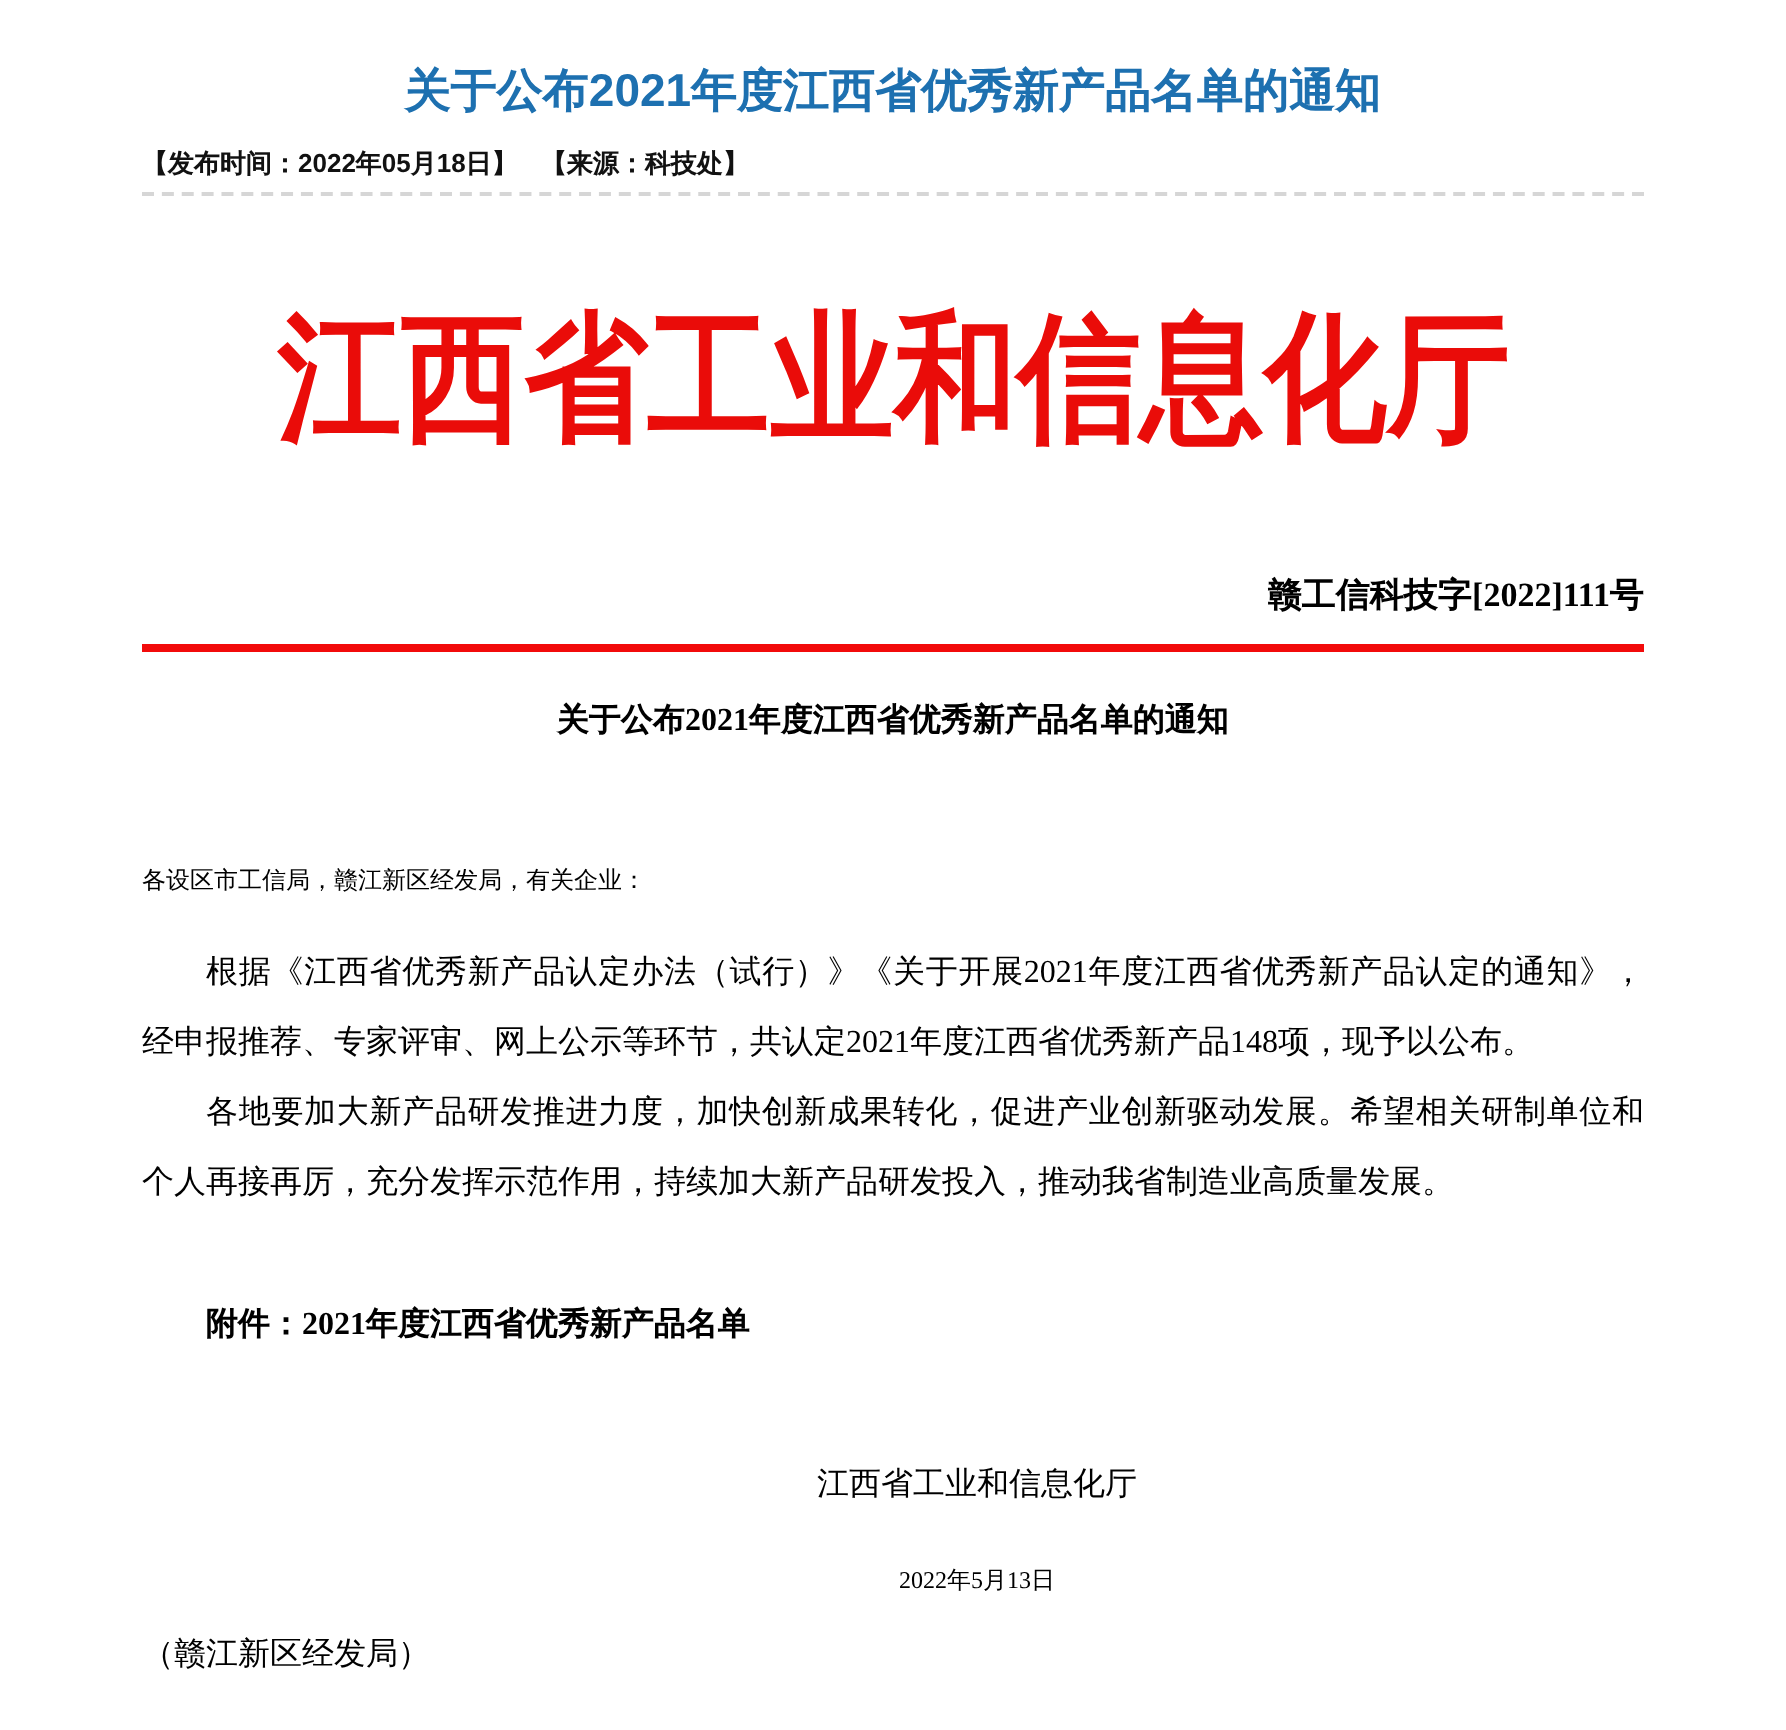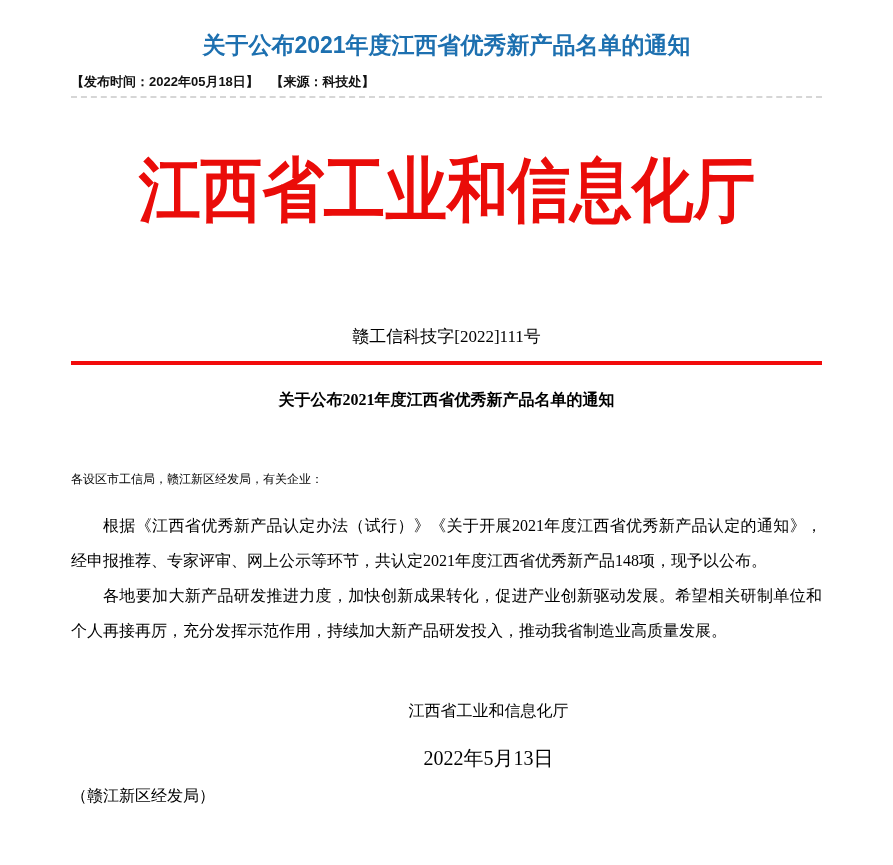--- a/index.html
+++ b/index.html
@@ -56,25 +56,25 @@
     font-size: 70px;
     font-weight: bold;
     color: var(--letterhead-red, #ea0c09);
     transform: scaleX(0.88);
     transform-origin: center;
     letter-spacing: 0px;
     font-family: "Liberation Serif", serif;
   }
 
   .doc-number {
-    margin-top: 101px;
-    text-align: center;
+    margin-top: 62px;
+    text-align: right;
     font-size: 17px;
     line-height: 20px;
-    font-weight: normal;
+    font-weight: bold;
   }
 
   .red-rule {
     margin-top: 14px;
     height: 4px;
     width: 100%;
     background: var(--rule-red, #f20b0b);
   }
 
   .doc-title {
@@ -112,21 +112,21 @@
     text-align: center;
     position: relative;
     left: 42px;
   }
   .signer {
     font-size: 16px;
     line-height: 35px;
   }
   .sign-date {
     margin-top: 13px;
-    font-size: 20px;
+    font-size: 12px;
     line-height: 35px;
   }
 
   .note {
     margin-top: 2px;
     font-size: 16px;
     line-height: 35px;
   }
 </style>
 </head>
@@ -153,20 +153,21 @@
     <div class="red-rule"></div>
 
     <h2 class="doc-title">关于公布2021年度江西省优秀新产品名单的通知</h2>
 
     <p class="salutation">各设区市工信局，赣江新区经发局，有关企业：</p>
 
     <p class="para">根据《江西省优秀新产品认定办法（试行）》《关于开展2021年度江西省优秀新产品认定的通知》，经申报推荐、专家评审、网上公示等环节，共认定2021年度江西省优秀新产品148项，现予以公布。</p>
 
     <p class="para">各地要加大新产品研发推进力度，加快创新成果转化，促进产业创新驱动发展。希望相关研制单位和个人再接再厉，充分发挥示范作用，持续加大新产品研发投入，推动我省制造业高质量发展。</p>
 
+    <p class="attachment">附件：2021年度江西省优秀新产品名单</p>
 
     <div class="sign-block">
       <div class="signer">江西省工业和信息化厅</div>
       <div class="sign-date">2022年5月13日</div>
     </div>
 
     <p class="note">（赣江新区经发局）</p>
 
   </div>
 </div>

